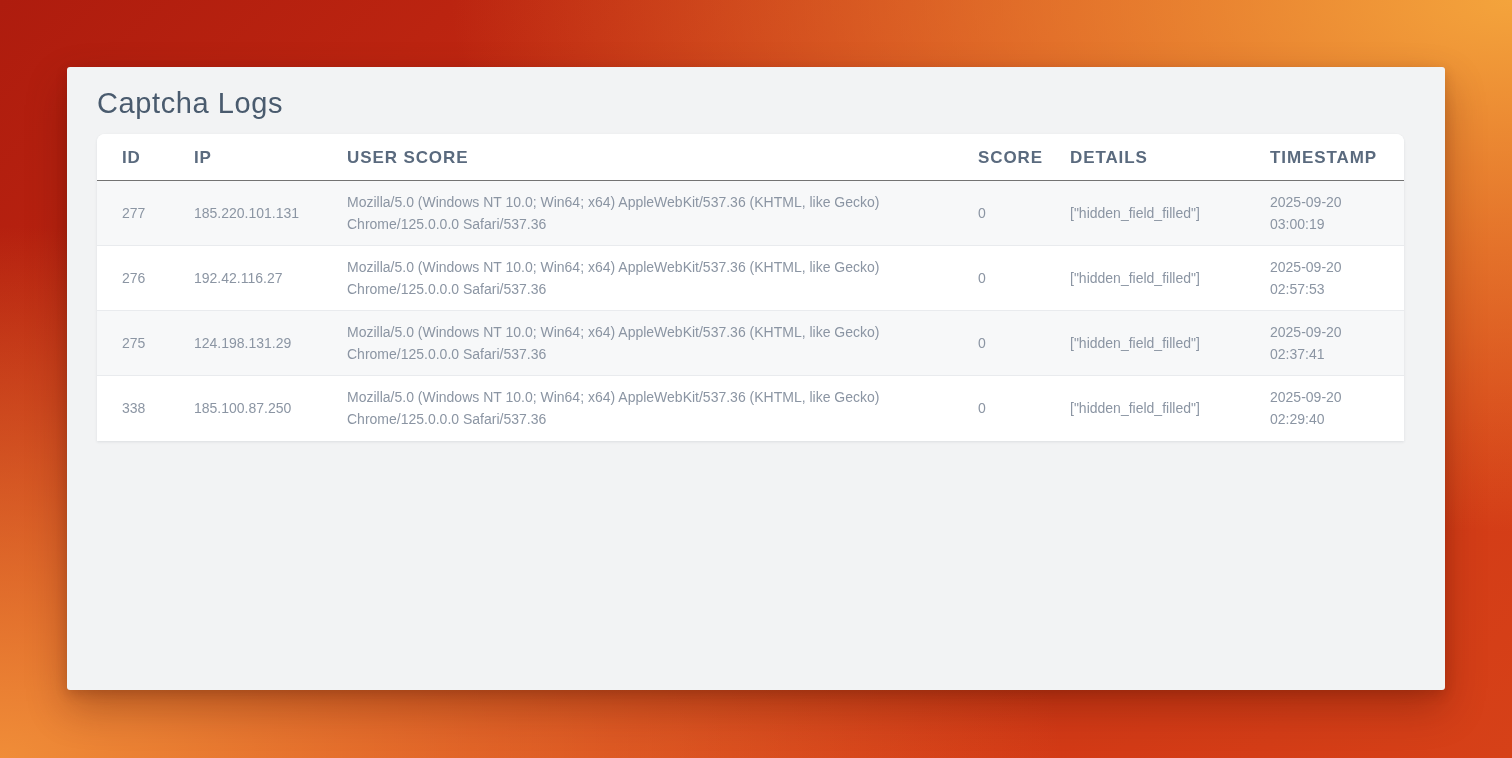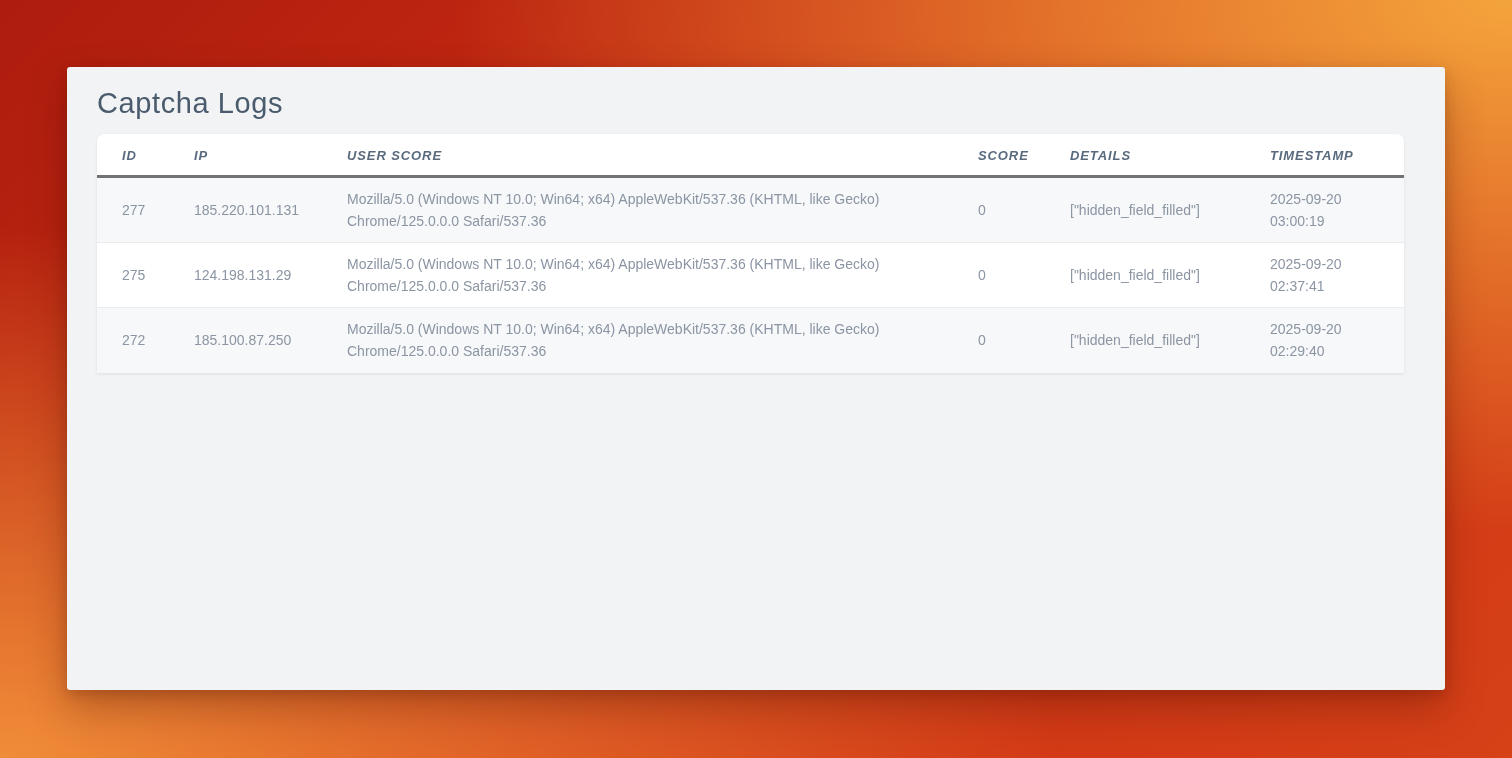--- a/index.html
+++ b/index.html
@@ -20,24 +20,24 @@
   .title {
     font-size:29px; font-weight:500; color:#4a5b6e; letter-spacing:.6px;
     line-height:36px; margin:0 0 13px 0;
   }
   .table-wrap {
     background:#ffffff; border-radius:8px 8px 0 0; overflow:hidden;
     box-shadow:0 1px 3px rgba(30,40,60,.10);
   }
   table { width:100%; border-collapse:collapse; table-layout:fixed; }
   thead th {
-    text-align:left; font-size:13px; font-weight:bold; letter-spacing:.9px;
+    text-align:left; font-size:17px; font-weight:bold; letter-spacing:.9px;
     color:#5a6a7e; background:#ffffff;
-    padding:14px 10px 12px 25px; border-bottom:3px solid #737373;
-    white-space:nowrap; overflow:hidden;font-style:italic;
+    padding:14px 10px 12px 25px; border-bottom:1px solid #737373;
+    white-space:nowrap; overflow:hidden;
   }
   tbody td {
     font-size:14px; color:#8b95a3; line-height:22px;
     padding:10px 10px 10px 25px; height:65px;
     border-top:1px solid #e9ebee; vertical-align:middle;
   }
   tbody tr:first-child td { border-top:none; }
   tbody tr:nth-child(odd) { background:#f7f8f9; }
   td.nowrap { white-space:nowrap; overflow:hidden; }
   .th-timestamp, .td-timestamp { padding-right:55px !important; }
@@ -71,29 +71,37 @@
       <tbody>
           <tr>
     <td class="nowrap">277</td>
     <td class="nowrap">185.220.101.131</td>
     <td>Mozilla/5.0 (Windows NT 10.0; Win64; x64) AppleWebKit/537.36 (KHTML, like Gecko) Chrome/125.0.0.0 Safari/537.36</td>
     <td class="nowrap">0</td>
     <td class="nowrap">["hidden_field_filled"]</td>
     <td class="td-timestamp">2025-09-20 03:00:19</td>
   </tr>
           <tr>
+    <td class="nowrap">276</td>
+    <td class="nowrap">192.42.116.27</td>
+    <td>Mozilla/5.0 (Windows NT 10.0; Win64; x64) AppleWebKit/537.36 (KHTML, like Gecko) Chrome/125.0.0.0 Safari/537.36</td>
+    <td class="nowrap">0</td>
+    <td class="nowrap">["hidden_field_filled"]</td>
+    <td class="td-timestamp">2025-09-20 02:57:53</td>
+  </tr>
+          <tr>
     <td class="nowrap">275</td>
     <td class="nowrap">124.198.131.29</td>
     <td>Mozilla/5.0 (Windows NT 10.0; Win64; x64) AppleWebKit/537.36 (KHTML, like Gecko) Chrome/125.0.0.0 Safari/537.36</td>
     <td class="nowrap">0</td>
     <td class="nowrap">["hidden_field_filled"]</td>
     <td class="td-timestamp">2025-09-20 02:37:41</td>
   </tr>
           <tr>
-    <td class="nowrap">272</td>
+    <td class="nowrap">338</td>
     <td class="nowrap">185.100.87.250</td>
     <td>Mozilla/5.0 (Windows NT 10.0; Win64; x64) AppleWebKit/537.36 (KHTML, like Gecko) Chrome/125.0.0.0 Safari/537.36</td>
     <td class="nowrap">0</td>
     <td class="nowrap">["hidden_field_filled"]</td>
     <td class="td-timestamp">2025-09-20 02:29:40</td>
   </tr>
         </tbody>
     </table>
   </div>
 </div>

